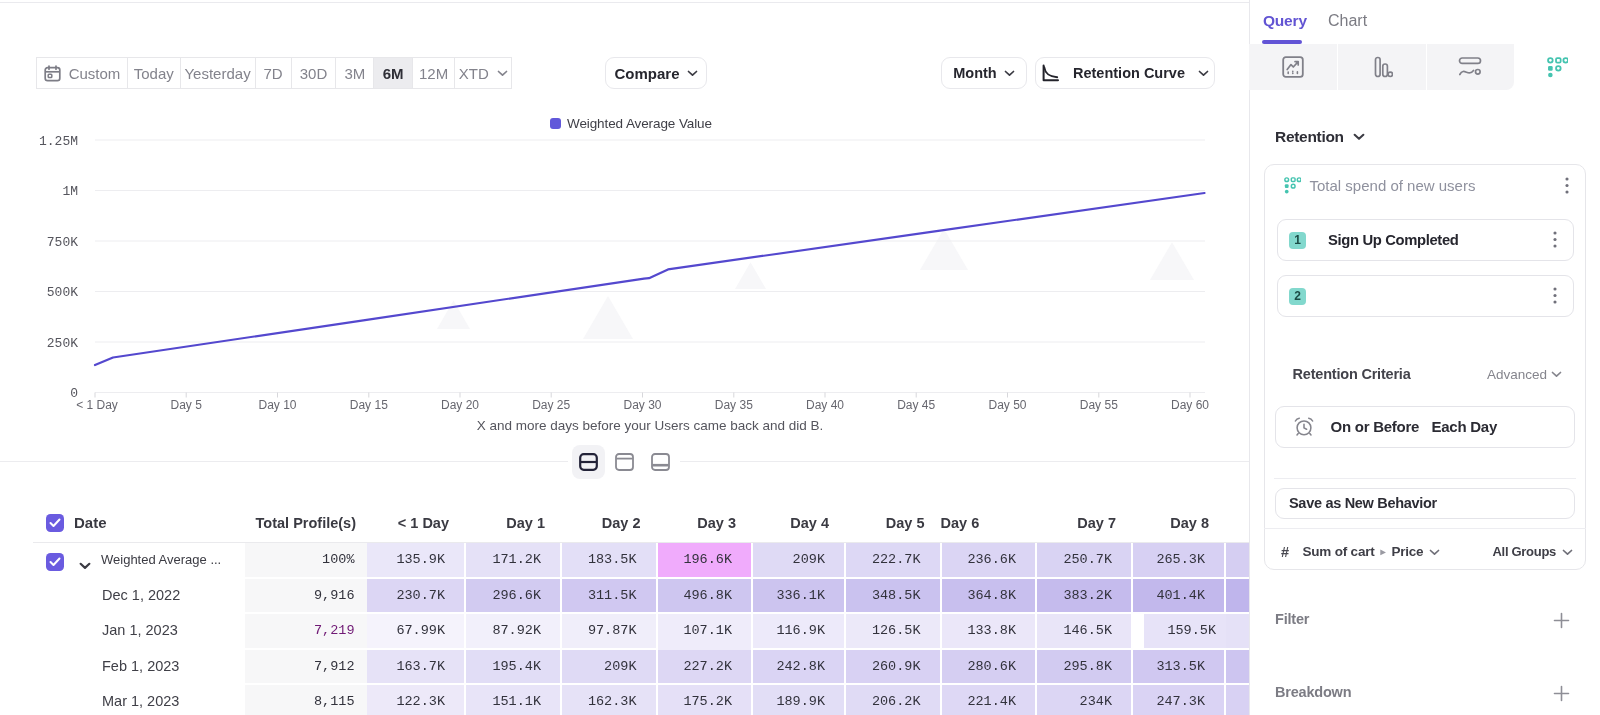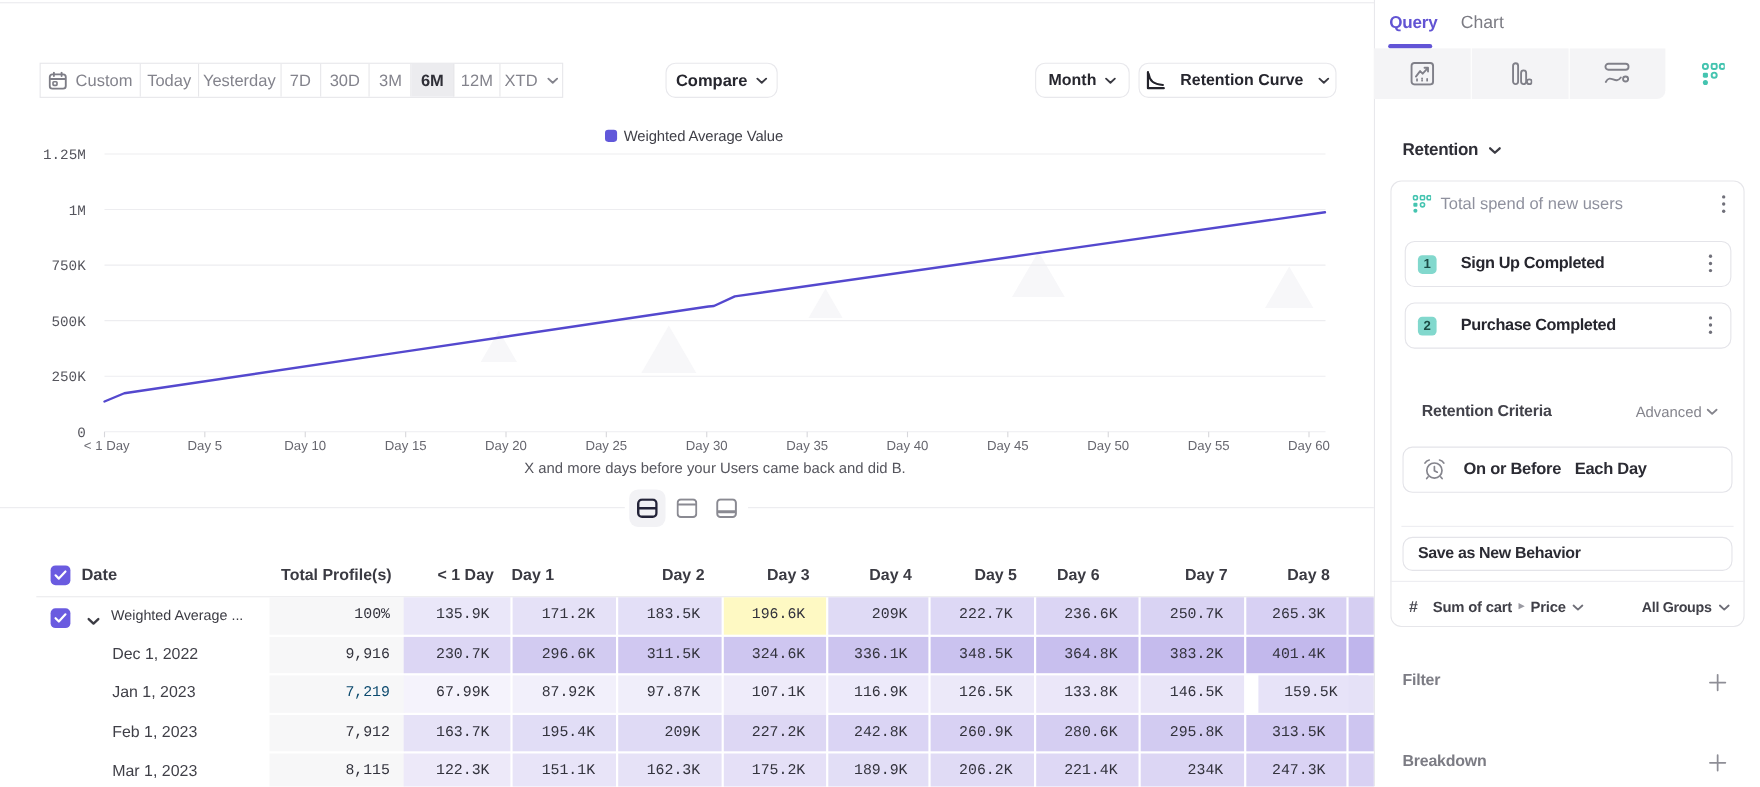--- a/index.html
+++ b/index.html
@@ -137,63 +137,63 @@
       </div>
     </div>
     <div class="abs" style="left:46px;top:514px;width:18px;height:18px;border-radius:4.5px;background:#6a5be0;display:flex;align-items:center;justify-content:center;">
       <svg width="12" height="10" viewBox="0 0 12 10" fill="none">
         <path d="M1.5 5 L4.5 8 L10.5 1.5" stroke="#fff" stroke-width="2" stroke-linecap="round" stroke-linejoin="round"></path>
       </svg>
     </div>
     <div class="abs" style="left:74px;top:514px;height:18px;line-height:18px;font-size:15px;font-weight:700;color:#3a3a42;">Date</div>
     <div class="abs" style="left:244px;top:514px;width:112px;height:18px;line-height:18px;text-align:right;font-size:14.5px;font-weight:700;color:#3a3a42;">Total Profile(s)</div>
     <div class="abs" style="left:366px;top:514px;width:83px;height:18px;line-height:18px;text-align:right;font-size:14.5px;font-weight:700;color:#3a3a42;">&lt; 1 Day</div>
-    <div class="abs" style="left:465px;top:514px;width:80px;height:18px;line-height:18px;font-size:14.5px;font-weight:700;color:#3a3a42;">Day 1</div>
+    <div class="abs" style="left:465px;top:514px;width:80px;height:18px;line-height:18px;text-align:right;font-size:14.5px;font-weight:700;color:#3a3a42;">Day 1</div>
     <div class="abs" style="left:561px;top:514px;width:79.5px;height:18px;line-height:18px;text-align:right;font-size:14.5px;font-weight:700;color:#3a3a42;">Day 2</div>
     <div class="abs" style="left:656.5px;top:514px;width:79.5px;height:18px;line-height:18px;text-align:right;font-size:14.5px;font-weight:700;color:#3a3a42;">Day 3</div>
     <div class="abs" style="left:752px;top:514px;width:77px;height:18px;line-height:18px;text-align:right;font-size:14.5px;font-weight:700;color:#3a3a42;">Day 4</div>
     <div class="abs" style="left:845px;top:514px;width:79.5px;height:18px;line-height:18px;text-align:right;font-size:14.5px;font-weight:700;color:#3a3a42;">Day 5</div>
-    <div class="abs" style="left:940.5px;top:514px;width:79.5px;height:18px;line-height:18px;text-align:center;font-size:14.5px;font-weight:700;color:#3a3a42;">Day 6</div>
+    <div class="abs" style="left:940.5px;top:514px;width:79.5px;height:18px;line-height:18px;text-align:left;font-size:14.5px;font-weight:700;color:#3a3a42;">Day 6</div>
     <div class="abs" style="left:1036px;top:514px;width:80px;height:18px;line-height:18px;text-align:right;font-size:14.5px;font-weight:700;color:#3a3a42;">Day 7</div>
     <div class="abs" style="left:1132px;top:514px;width:77px;height:18px;line-height:18px;text-align:right;font-size:14.5px;font-weight:700;color:#3a3a42;">Day 8</div>
     <div class="abs" style="left:33px;top:542px;width:1216px;height:1px;background:#eaeaed;"></div>
     <div class="abs" style="left:46px;top:553px;width:18px;height:18px;border-radius:4.5px;background:#6a5be0;display:flex;align-items:center;justify-content:center;">
       <svg width="12" height="10" viewBox="0 0 12 10" fill="none">
         <path d="M1.5 5 L4.5 8 L10.5 1.5" stroke="#fff" stroke-width="2" stroke-linecap="round" stroke-linejoin="round"></path>
       </svg>
     </div>
     <div class="abs" style="left:79px;top:556px;"><svg width="12" height="8" viewBox="0 0 11 7" fill="none">
         <path d="M1.5 1.5 L5.5 5.2 L9.5 1.5" stroke="#3c3c44" stroke-width="2" stroke-linecap="round" stroke-linejoin="round"></path>
       </svg></div>
     <div class="abs" style="left:101px;top:543px;height:33.5px;line-height:33.5px;font-size:13px;color:#3b3b43;">Weighted Average ...</div>
     <div class="abs mono" style="left:244.5px;top:543px;width:123px;height:33.5px;line-height:33.5px;background:#f7f7f8;text-align:right;padding-right:13px;font-size:13.5px;color:#32323c;">100%</div>
     <div class="abs mono" style="left:367px;top:543px;width:97px;height:33.5px;line-height:33.5px;background:rgb(234,231,249);text-align:right;padding-right:19px;font-size:13.5px;color:#32323c;">135.9K</div>
     <div class="abs mono" style="left:466px;top:543px;width:94px;height:33.5px;line-height:33.5px;background:rgb(229,225,247);text-align:right;padding-right:19px;font-size:13.5px;color:#32323c;">171.2K</div>
     <div class="abs mono" style="left:562px;top:543px;width:93.5px;height:33.5px;line-height:33.5px;background:rgb(227,223,247);text-align:right;padding-right:19px;font-size:13.5px;color:#32323c;">183.5K</div>
-    <div class="abs mono" style="left:657.5px;top:543px;width:93.5px;height:33.5px;line-height:33.5px;background:#fef9c3;text-align:right;padding-right:19px;font-size:13.5px;color:#32323c;">196.6K</div>
+    <div class="abs mono" style="left:657.5px;top:543px;width:93.5px;height:33.5px;line-height:33.5px;background:#f0abfc;text-align:right;padding-right:19px;font-size:13.5px;color:#32323c;">196.6K</div>
     <div class="abs mono" style="left:753px;top:543px;width:91px;height:33.5px;line-height:33.5px;background:rgb(223,218,245);text-align:right;padding-right:19px;font-size:13.5px;color:#32323c;">209K</div>
     <div class="abs mono" style="left:846px;top:543px;width:93.5px;height:33.5px;line-height:33.5px;background:rgb(221,216,245);text-align:right;padding-right:19px;font-size:13.5px;color:#32323c;">222.7K</div>
     <div class="abs mono" style="left:941.5px;top:543px;width:93.5px;height:33.5px;line-height:33.5px;background:rgb(219,213,244);text-align:right;padding-right:19px;font-size:13.5px;color:#32323c;">236.6K</div>
     <div class="abs mono" style="left:1037px;top:543px;width:94px;height:33.5px;line-height:33.5px;background:rgb(217,211,243);text-align:right;padding-right:19px;font-size:13.5px;color:#32323c;">250.7K</div>
     <div class="abs mono" style="left:1133px;top:543px;width:91px;height:33.5px;line-height:33.5px;background:rgb(215,208,243);text-align:right;padding-right:19px;font-size:13.5px;color:#32323c;">265.3K</div>
     <div class="abs" style="left:1226px;top:543px;width:23px;height:33.5px;background:rgb(213,206,242);"></div>
     <div class="abs" style="left:102px;top:578.5px;height:33.5px;line-height:33.5px;font-size:14.5px;color:#3f3f47;">Dec 1, 2022</div>
     <div class="abs mono" style="left:244.5px;top:578.5px;width:123px;height:33.5px;line-height:33.5px;background:#f7f7f8;text-align:right;padding-right:13px;font-size:13.5px;color:#32323c;">9,916</div>
     <div class="abs mono" style="left:367px;top:578.5px;width:97px;height:33.5px;line-height:33.5px;background:rgb(220,214,244);text-align:right;padding-right:19px;font-size:13.5px;color:#32323c;">230.7K</div>
     <div class="abs mono" style="left:466px;top:578.5px;width:94px;height:33.5px;line-height:33.5px;background:rgb(210,203,241);text-align:right;padding-right:19px;font-size:13.5px;color:#32323c;">296.6K</div>
     <div class="abs mono" style="left:562px;top:578.5px;width:93.5px;height:33.5px;line-height:33.5px;background:rgb(208,200,241);text-align:right;padding-right:19px;font-size:13.5px;color:#32323c;">311.5K</div>
-    <div class="abs mono" style="left:657.5px;top:578.5px;width:93.5px;height:33.5px;line-height:33.5px;background:rgb(206,198,240);text-align:right;padding-right:19px;font-size:13.5px;color:#32323c;">324.6K</div>
+    <div class="abs mono" style="left:657.5px;top:578.5px;width:93.5px;height:33.5px;line-height:33.5px;background:rgb(206,198,240);text-align:right;padding-right:19px;font-size:13.5px;color:#32323c;">496.8K</div>
     <div class="abs mono" style="left:753px;top:578.5px;width:91px;height:33.5px;line-height:33.5px;background:rgb(204,196,239);text-align:right;padding-right:19px;font-size:13.5px;color:#32323c;">336.1K</div>
     <div class="abs mono" style="left:846px;top:578.5px;width:93.5px;height:33.5px;line-height:33.5px;background:rgb(202,194,239);text-align:right;padding-right:19px;font-size:13.5px;color:#32323c;">348.5K</div>
     <div class="abs mono" style="left:941.5px;top:578.5px;width:93.5px;height:33.5px;line-height:33.5px;background:rgb(200,191,238);text-align:right;padding-right:19px;font-size:13.5px;color:#32323c;">364.8K</div>
     <div class="abs mono" style="left:1037px;top:578.5px;width:94px;height:33.5px;line-height:33.5px;background:rgb(197,187,237);text-align:right;padding-right:19px;font-size:13.5px;color:#32323c;">383.2K</div>
     <div class="abs mono" style="left:1133px;top:578.5px;width:91px;height:33.5px;line-height:33.5px;background:rgb(194,184,236);text-align:right;padding-right:19px;font-size:13.5px;color:#32323c;">401.4K</div>
     <div class="abs" style="left:1226px;top:578.5px;width:23px;height:33.5px;background:rgb(191,181,236);"></div>
     <div class="abs" style="left:102px;top:614px;height:33.5px;line-height:33.5px;font-size:14.5px;color:#3f3f47;">Jan 1, 2023</div>
-    <div class="abs mono" style="left:244.5px;top:614px;width:123px;height:33.5px;line-height:33.5px;background:#f7f7f8;text-align:right;padding-right:13px;font-size:13.5px;color:#0c4a6e;">7,219</div>
+    <div class="abs mono" style="left:244.5px;top:614px;width:123px;height:33.5px;line-height:33.5px;background:#f7f7f8;text-align:right;padding-right:13px;font-size:13.5px;color:#701a75;">7,219</div>
     <div class="abs mono" style="left:367px;top:614px;width:97px;height:33.5px;line-height:33.5px;background:rgb(245,243,252);text-align:right;padding-right:19px;font-size:13.5px;color:#32323c;">67.99K</div>
     <div class="abs mono" style="left:466px;top:614px;width:94px;height:33.5px;line-height:33.5px;background:rgb(242,240,251);text-align:right;padding-right:19px;font-size:13.5px;color:#32323c;">87.92K</div>
     <div class="abs mono" style="left:562px;top:614px;width:93.5px;height:33.5px;line-height:33.5px;background:rgb(240,238,250);text-align:right;padding-right:19px;font-size:13.5px;color:#32323c;">97.87K</div>
     <div class="abs mono" style="left:657.5px;top:614px;width:93.5px;height:39px;line-height:33.5px;background:rgb(239,236,250);text-align:right;padding-right:19px;font-size:13.5px;color:#32323c;">107.1K</div>
     <div class="abs mono" style="left:753px;top:614px;width:91px;height:33.5px;line-height:33.5px;background:rgb(237,234,250);text-align:right;padding-right:19px;font-size:13.5px;color:#32323c;">116.9K</div>
     <div class="abs mono" style="left:846px;top:614px;width:93.5px;height:33.5px;line-height:33.5px;background:rgb(236,233,249);text-align:right;padding-right:19px;font-size:13.5px;color:#32323c;">126.5K</div>
     <div class="abs mono" style="left:941.5px;top:614px;width:93.5px;height:33.5px;line-height:33.5px;background:rgb(235,231,249);text-align:right;padding-right:19px;font-size:13.5px;color:#32323c;">133.8K</div>
     <div class="abs mono" style="left:1037px;top:614px;width:94px;height:33.5px;line-height:33.5px;background:rgb(233,229,248);text-align:right;padding-right:19px;font-size:13.5px;color:#32323c;">146.5K</div>
     <div class="abs mono" style="left:1133px;top:614px;width:91px;height:33.5px;line-height:33.5px;background:rgb(231,227,248);text-align:right;padding-right:19px;font-size:13.5px;color:#32323c;margin-left:11px;">159.5K</div>
     <div class="abs" style="left:1226px;top:614px;width:23px;height:33.5px;background:rgb(229,225,247);"></div>
@@ -277,21 +277,20 @@
     <div class="abs" style="left:1276.5px;top:219px;width:297px;height:42px;border:1px solid #e4e4e9;border-radius:9px;background:#fff;"></div>
     <div class="abs" style="left:1289.0px;top:231.5px;width:17px;height:17px;border-radius:4px;background:#82d8cd;text-align:center;line-height:17px;font-size:12px;font-weight:700;color:#1c4c46;">1</div>
     <div class="abs" style="left:1328.0px;top:219px;height:42px;line-height:42px;font-size:14.8px;font-weight:700;letter-spacing:-0.35px;color:#26262e;">Sign Up Completed</div>
     <div class="abs" style="left:1552.5px;top:231px;"><svg width="4" height="17" viewBox="0 0 4 17">
         <circle cx="2" cy="2" r="1.55" fill="#70707a"></circle>
         <circle cx="2" cy="8.5" r="1.55" fill="#70707a"></circle>
         <circle cx="2" cy="15" r="1.55" fill="#70707a"></circle>
       </svg></div>
     <div class="abs" style="left:1276.5px;top:275px;width:297px;height:42px;border:1px solid #e4e4e9;border-radius:9px;background:#fff;"></div>
     <div class="abs" style="left:1289.0px;top:287.5px;width:17px;height:17px;border-radius:4px;background:#82d8cd;text-align:center;line-height:17px;font-size:12px;font-weight:700;color:#1c4c46;">2</div>
-    <div class="abs" style="left:1328.0px;top:275px;height:42px;line-height:42px;font-size:14.8px;font-weight:700;letter-spacing:-0.35px;color:#26262e;">Purchase Completed</div>
     <div class="abs" style="left:1552.5px;top:287px;"><svg width="4" height="17" viewBox="0 0 4 17">
         <circle cx="2" cy="2" r="1.55" fill="#70707a"></circle>
         <circle cx="2" cy="8.5" r="1.55" fill="#70707a"></circle>
         <circle cx="2" cy="15" r="1.55" fill="#70707a"></circle>
       </svg></div>
     <div class="abs" style="left:1292.5px;top:366px;font-size:14.5px;font-weight:700;letter-spacing:-0.2px;color:#43434b;">Retention Criteria</div>
     <div class="abs" style="left:1487.0px;top:367px;font-size:13.5px;color:#85858d;display:flex;align-items:center;gap:4px;">Advanced <svg width="11" height="7" viewBox="0 0 11 7" fill="none">
         <path d="M1.5 1.5 L5.5 5.2 L9.5 1.5" stroke="#85858d" stroke-width="1.7" stroke-linecap="round" stroke-linejoin="round"></path>
       </svg></div>
     <div class="abs" style="left:1275.0px;top:405.6px;width:299.6px;height:42px;border:1px solid #e4e4e9;border-radius:9px;background:#fff;"></div>

